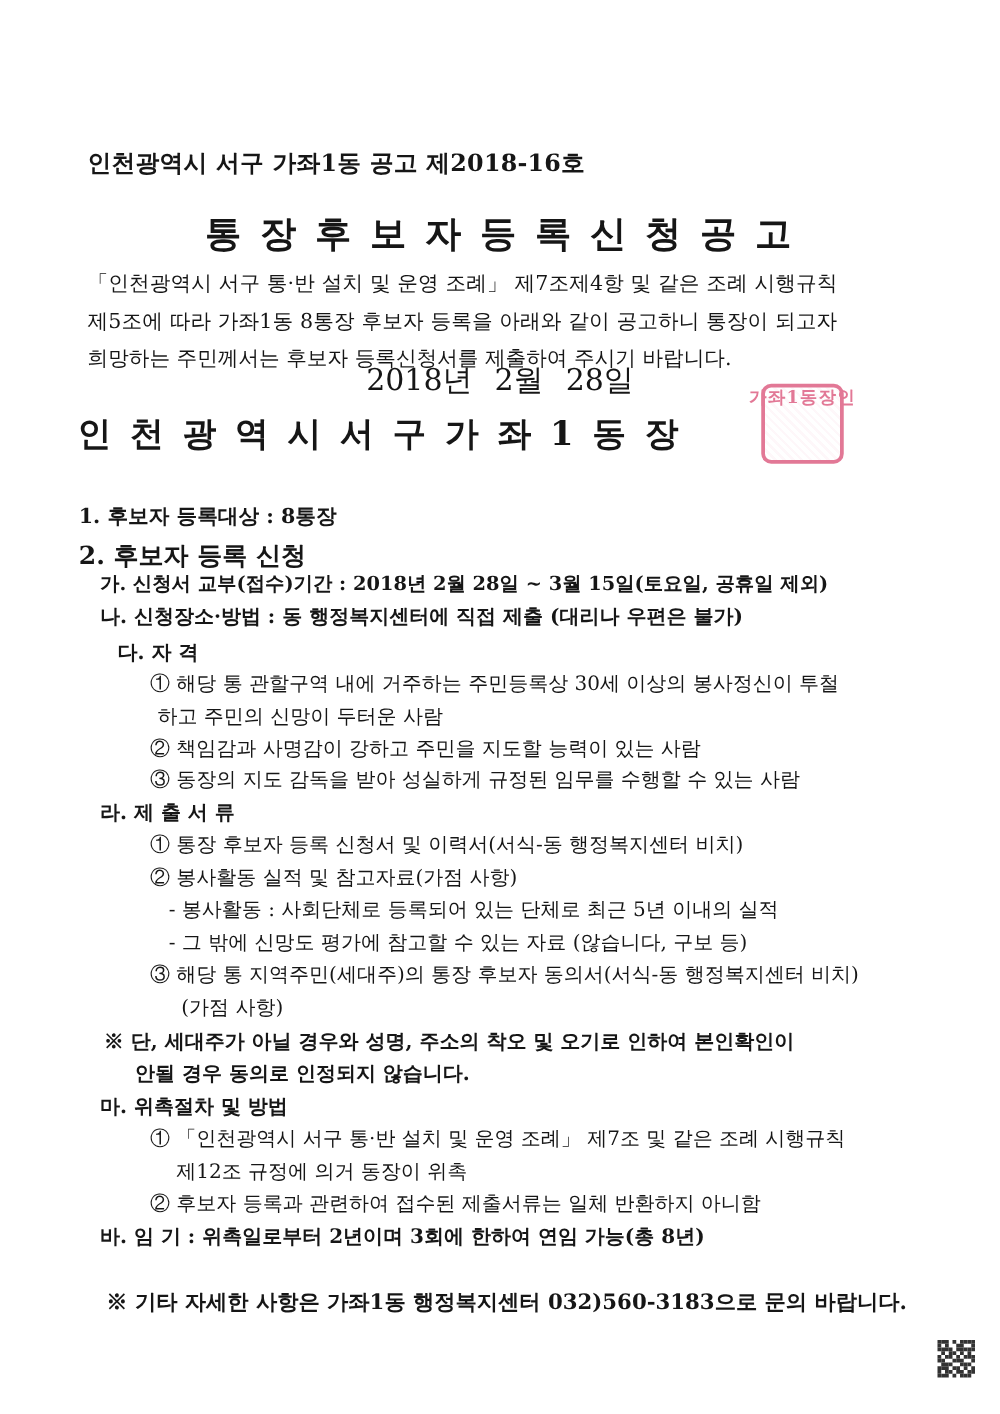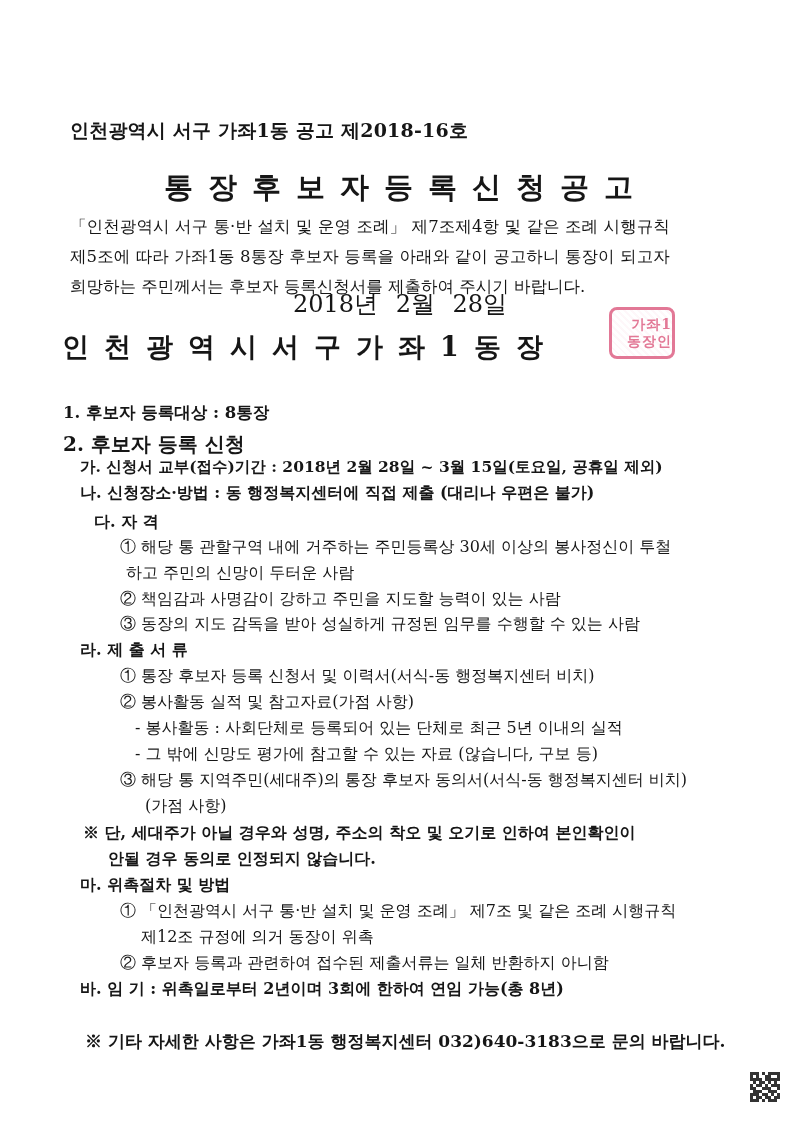--- a/index.html
+++ b/index.html
@@ -9,24 +9,24 @@
     color: #161616;
   }
   .abs { position: absolute; white-space: nowrap; }
   .doc-number { left: 70px; top: 118px; font-size: 19px; font-weight: bold; letter-spacing: 0.2px; }
   .title { left: 0; width: 800px; text-align: center; top: 168px; font-size: 29px; font-weight: bold; letter-spacing: 15px; padding-left: 12px; box-sizing: border-box; }
   .intro { left: 70px; width: 680px; font-size: 16.5px; line-height: 30px; top: 212px; white-space: normal; text-align: justify; }
   .intro .line { display: block; white-space: nowrap; }
   .date { left: 0; width: 800px; text-align: center; top: 288px; font-size: 24px; word-spacing: 10px; }
   .issuer { left: 0; width: 680px; text-align: center; top: 329px; font-size: 27px; font-weight: bold; letter-spacing: 15px; padding-right: 60px; box-sizing: border-box; }
   .stamp {
-    left: 609px; top: 307px; width: 66px; height: 52px;
+    left: 609px; top: 307px; width: 66px; height: 64px;
     border: 3px solid #d8456e; border-radius: 8px;
     color: #d8456e; opacity: 0.72;
-    display: flex; flex-direction: column; align-items: flex-end; justify-content: center;
+    display: flex; flex-direction: row; align-items: flex-start; justify-content: center;
     font-size: 14px; font-weight: bold; line-height: 17px; letter-spacing: 1px;
     box-sizing: border-box;
     background: repeating-linear-gradient(45deg, rgba(216,69,110,0.06) 0 2px, transparent 2px 5px);
   }
   .stamp span { display: block; text-align: center; }
 
   .body { left: 58px; top: 400px; width: 710px; font-size: 16px; }
   .row { position: absolute; white-space: nowrap; }
   .bold { font-weight: bold; }
   .footer-note { left: 85px; top: 1030px; font-size: 17px; font-weight: bold; }
@@ -80,21 +80,21 @@
   <div class="row bold" style="left:50px; top:449px;">안될 경우 동의로 인정되지 않습니다.</div>
 
   <div class="row bold" style="left:22px; top:475px;">마. 위촉절차 및 방법</div>
   <div class="row" style="left:62px; top:501px;">① 「인천광역시 서구 통·반 설치 및 운영 조례」 제7조 및 같은 조례 시행규칙</div>
   <div class="row" style="left:83px; top:527px;">제12조 규정에 의거 동장이 위촉</div>
   <div class="row" style="left:62px; top:553px;">② 후보자 등록과 관련하여 접수된 제출서류는 일체 반환하지 아니함</div>
 
   <div class="row bold" style="left:22px; top:579px;">바. 임  기 : 위촉일로부터 2년이며 3회에 한하여 연임 가능(총 8년)</div>
 </div>
 
-<div class="abs footer-note">※ 기타 자세한 사항은 가좌1동 행정복지센터 032)640-3183으로 문의 바랍니다.</div>
+<div class="abs footer-note">※ 기타 자세한 사항은 가좌1동 행정복지센터 032)560-3183으로 문의 바랍니다.</div>
 
 <div class="abs qr">
   <i class="on"></i>
     <i class="on"></i>
     <i class="on"></i>
     <i></i>
     <i class="on"></i>
     <i></i>
     <i class="on"></i>
     <i class="on"></i>

